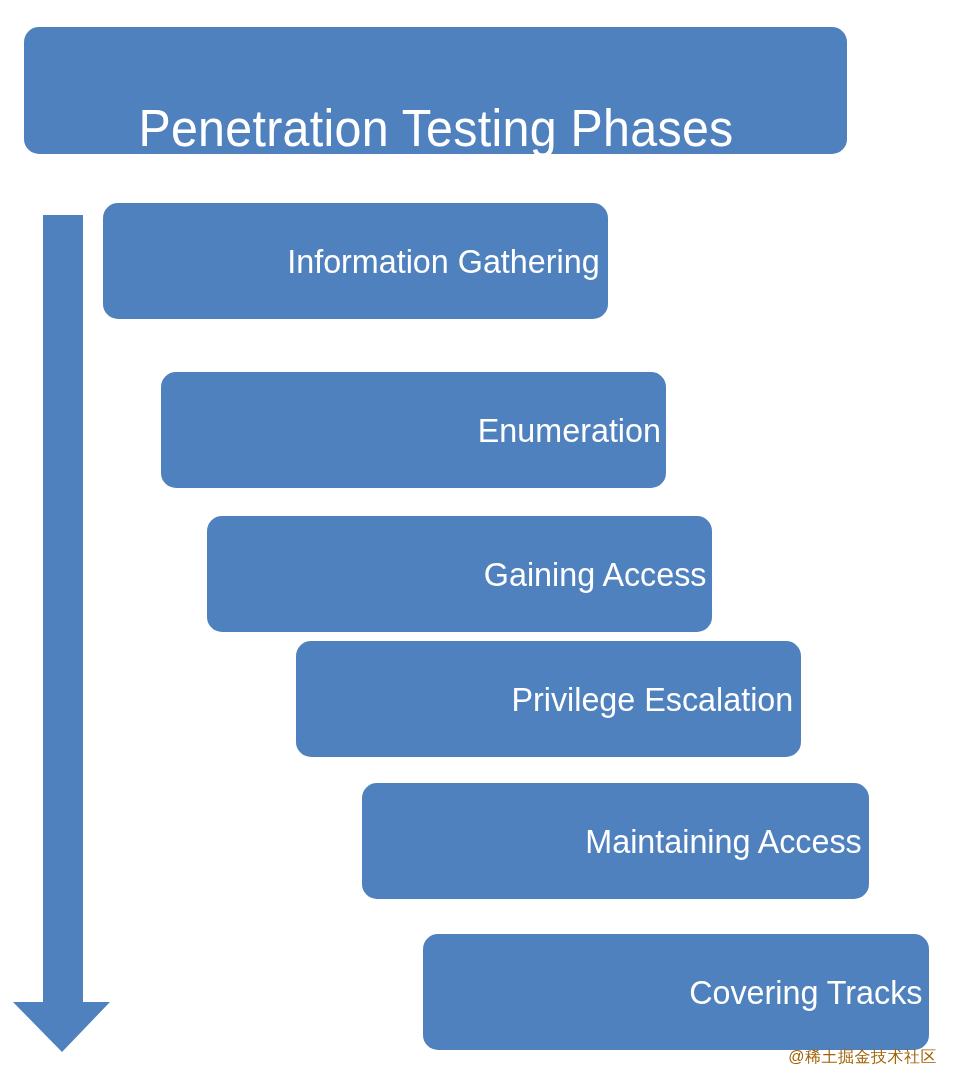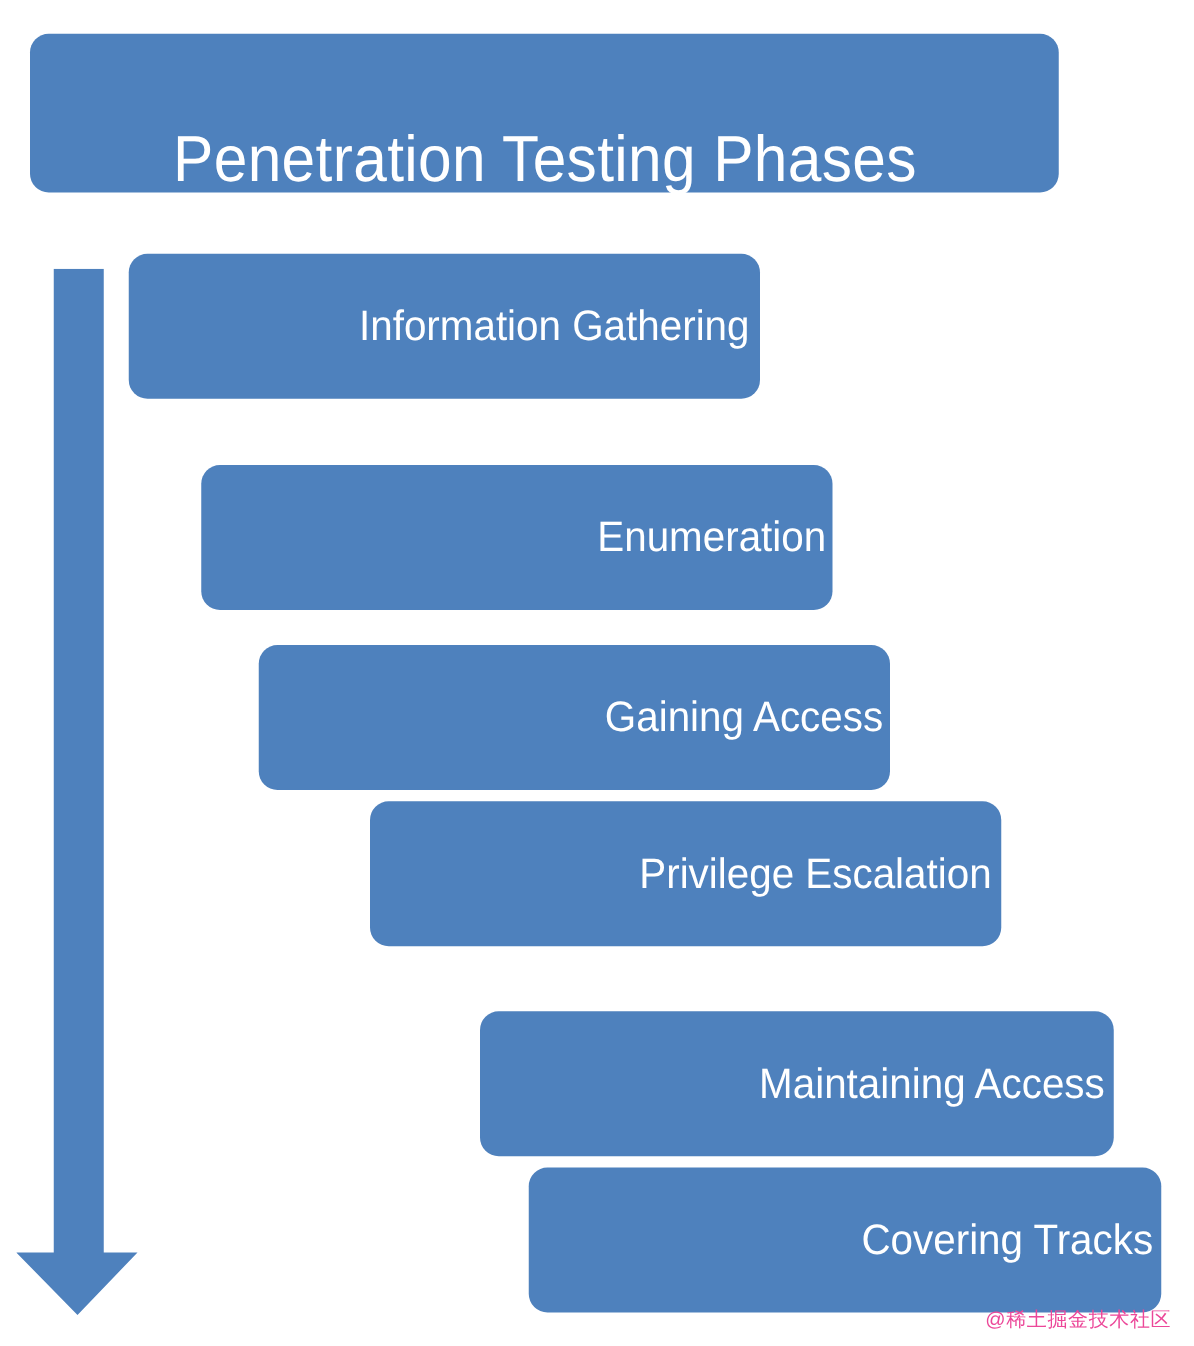--- a/index.html
+++ b/index.html
@@ -109,23 +109,23 @@
   </div>
 
   <div class="phase-box" style="left:207px; top:516px; width:505px;">
     <span class="phase-label">Gaining Access</span>
   </div>
 
   <div class="phase-box" style="left:296px; top:641px; width:505px;">
     <span class="phase-label">Privilege Escalation</span>
   </div>
 
-  <div class="phase-box" style="left:384px; top:783px; width:507px;margin-top:26px;">
+  <div class="phase-box" style="left:362px; top:783px; width:507px;">
     <span class="phase-label">Maintaining Access</span>
   </div>
 
   <div class="phase-box" style="left:423px; top:934px; width:506px;">
     <span class="phase-label">Covering Tracks</span>
   </div>
 
-  <div class="watermark" style="color: #ec4899;">@稀土掘金技术社区</div>
+  <div class="watermark" style="color: #a16207;">@稀土掘金技术社区</div>
 
 </div>
 
 </body></html>

